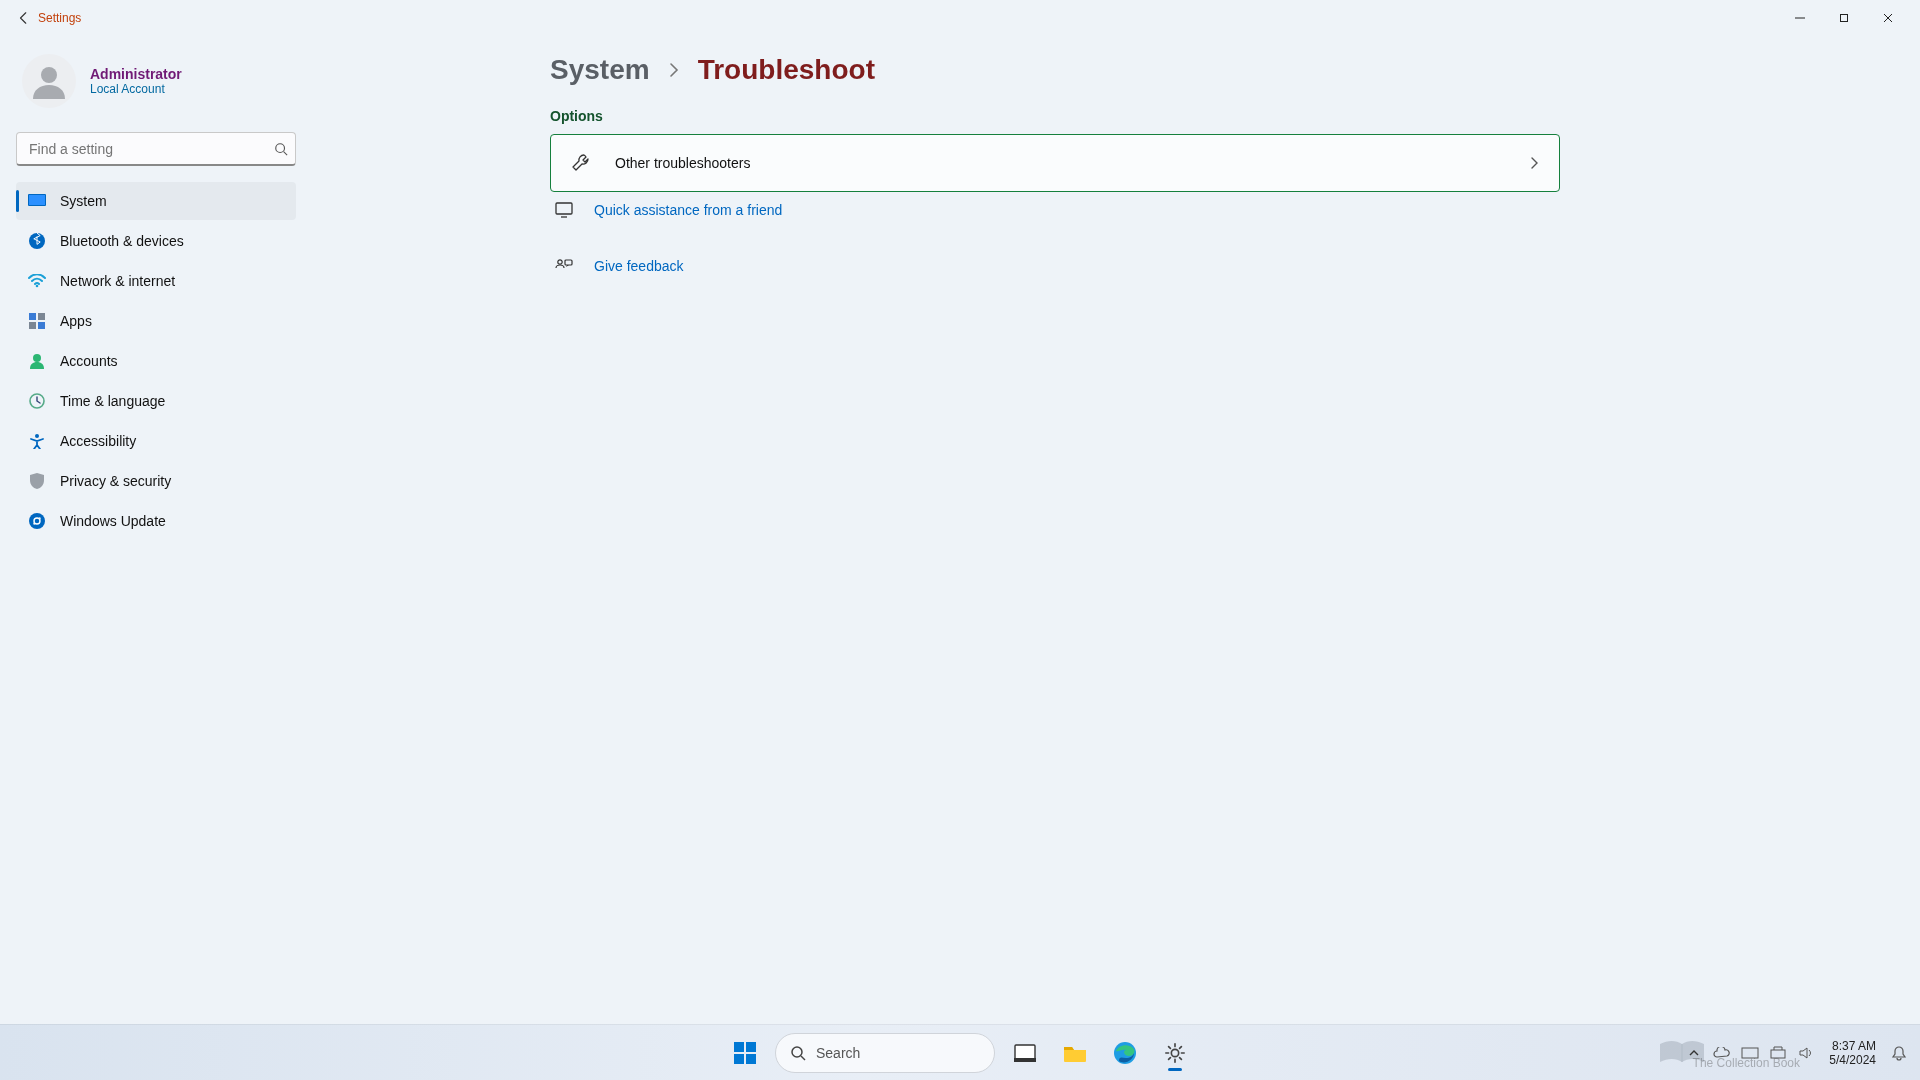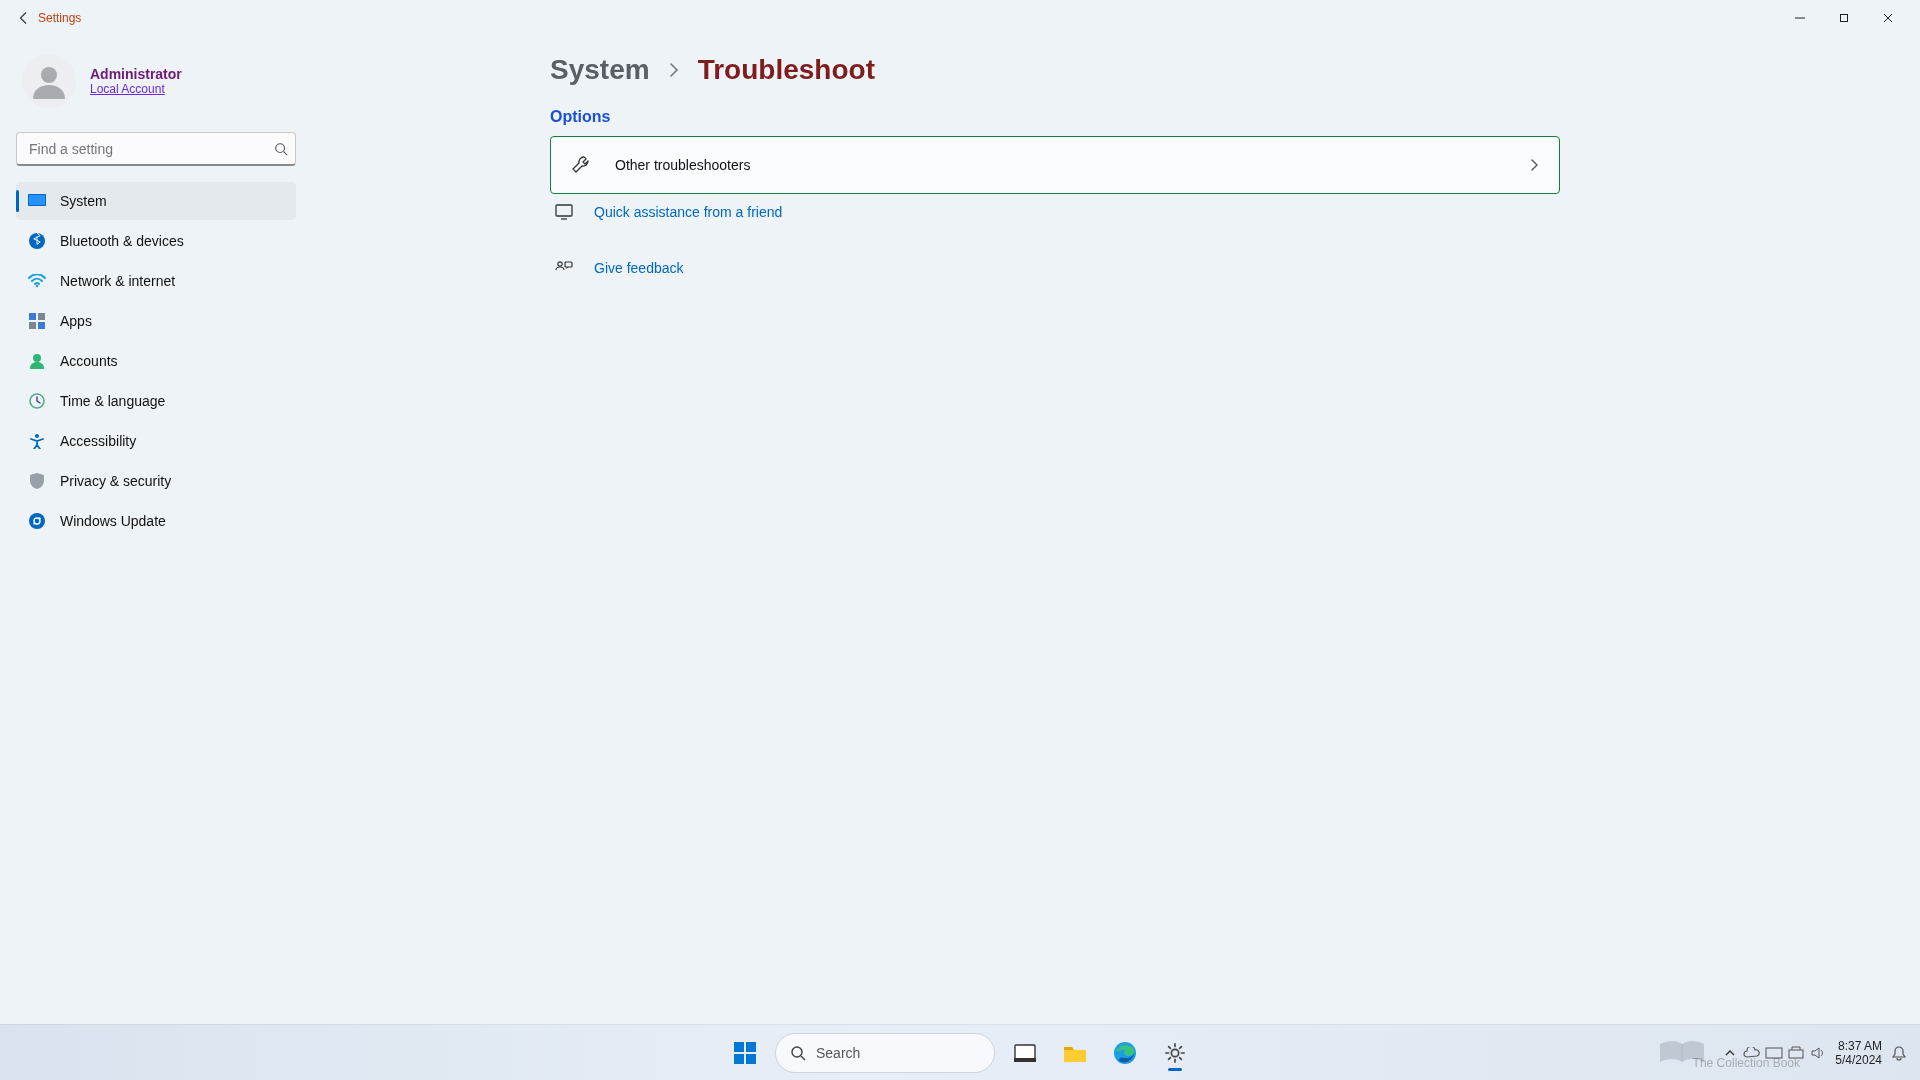--- a/index.html
+++ b/index.html
@@ -12,57 +12,57 @@
 .title-spacer { flex: 1; }
 .win-btn { width: 44px; height: 30px; display: flex; align-items: center; justify-content: center; }
 
 .main-wrap { display: flex; height: calc(100% - 36px - 56px); }
 
 
 .sidebar { width: 310px; padding-left: 16px; padding-right: 14px; }
 .profile { display: flex; align-items: center; gap: 14px; padding: 18px 6px 24px 6px; }
 .avatar { width: 54px; height: 54px; border-radius: 50%; background: #eceef1; display: flex; align-items: center; justify-content: center; }
 .profile-name { font-size: 14px; font-weight: 600; color: #701a75; }
-.profile-sub { font-size: 12px; color: #6d28d9; text-decoration: underline; }
+.profile-sub { font-size: 12px; color: #0369a1; }
 
 .search-wrap { position: relative; margin-bottom: 16px; }
 .search-input { width: 100%; height: 34px; border: 1px solid #c9c9c9; border-bottom: 2px solid #888; border-radius: 4px; padding: 0 34px 0 12px; font-size: 14px; background: #fbfbfd; outline: none; }
 .search-icon-btn { position: absolute; right: 8px; top: 50%; transform: translateY(-50%); }
 
 .nav { display: flex; flex-direction: column; gap: 2px; }
 .nav-item { display: flex; align-items: center; gap: 14px; height: 38px; padding: 0 12px; border-radius: 4px; font-size: 14px; color: #111; cursor: pointer; }
 .nav-item.active { background: #e4e9ee; position: relative; }
 .nav-item.active::before { content: ""; position: absolute; left: 0; top: 8px; bottom: 8px; width: 3px; border-radius: 2px; background: #0067c0; }
 .nav-icon { width: 18px; height: 18px; display: flex; align-items: center; justify-content: center; }
 
 
 .content { flex: 1; padding: 18px 40px 0 240px; }
 .crumbs { display: flex; align-items: center; gap: 18px; margin-bottom: 22px; }
 .crumb-parent { font-size: 28px; font-weight: 600; color: #5a5f66; cursor: pointer; }
 .crumb-sep { font-size: 20px; color: #888; }
 .crumb-current { font-size: 28px; font-weight: 600; color: #7f1d1d; }
-.section-title { font-size: 16px; font-weight: 600; color: #1d4ed8; margin-bottom: 10px; }
+.section-title { font-size: 14px; font-weight: 600; color: #14532d; margin-bottom: 10px; }
 
 .card { width: 1010px; height: 58px; border: 1px solid #15803d; border-radius: 4px; background: #fafcfd; display: flex; align-items: center; padding: 0 20px; cursor: pointer; margin-bottom: 4px; }
 .card-icon { width: 20px; margin-right: 24px; display: flex; align-items: center; }
 .card-label { font-size: 14px; color: #111; flex: 1; }
 .card-chevron { color: #555; }
 
 .link-row { display: flex; gap: 20px; padding: 6px 4px; margin-bottom: 28px; }
 .link-row .row-icon { width: 20px; display: flex; justify-content: center; }
 .link-text { font-size: 14px; color: #0067c0; cursor: pointer; }
 
 
 .taskbar { position: absolute; left: 0; right: 0; bottom: 0; height: 56px; background: linear-gradient(90deg,#d9e3ef 0%,#e8eef6 45%,#dde5f0 100%); border-top: 1px solid rgba(0,0,0,.05); display: flex; align-items: center; margin-top: 39px; }
 .tb-center { position: absolute; left: 50%; transform: translateX(-50%); display: flex; align-items: center; gap: 10px; }
 .tb-icon { width: 40px; height: 40px; display: flex; align-items: center; justify-content: center; border-radius: 4px; position: relative; }
 .tb-icon.active-underline::after { content:""; position:absolute; bottom:2px; left:50%; transform:translateX(-50%); width:14px; height:3px; border-radius:2px; background:#0067c0; }
 .tb-search { width: 220px; height: 40px; background: #f7f9fc; border: 1px solid #d0d4da; border-radius: 20px; display: flex; align-items: center; padding: 0 14px; gap: 10px; font-size: 14px; color: #555; }
 
-.tb-right { position: absolute; right: 10px; display: flex; align-items: center; }
+.tb-right { position: absolute; right: 10px; display: flex; align-items: center; gap: 6px; }
 .tray-icon { width: 22px; height: 40px; display:flex; align-items:center; justify-content:center; }
 .clock { font-size: 12px; color: #222; text-align: right; line-height: 14px; padding: 0 6px; }
 .watermark { position:absolute; right:120px; bottom:10px; font-size:12px; color: rgba(60,60,60,.35); pointer-events:none; }
 .book-watermark { position:absolute; right:210px; bottom:8px; opacity:.45; }
 
 svg { display:block; }
 </style>
 </head>
 <body>
 

